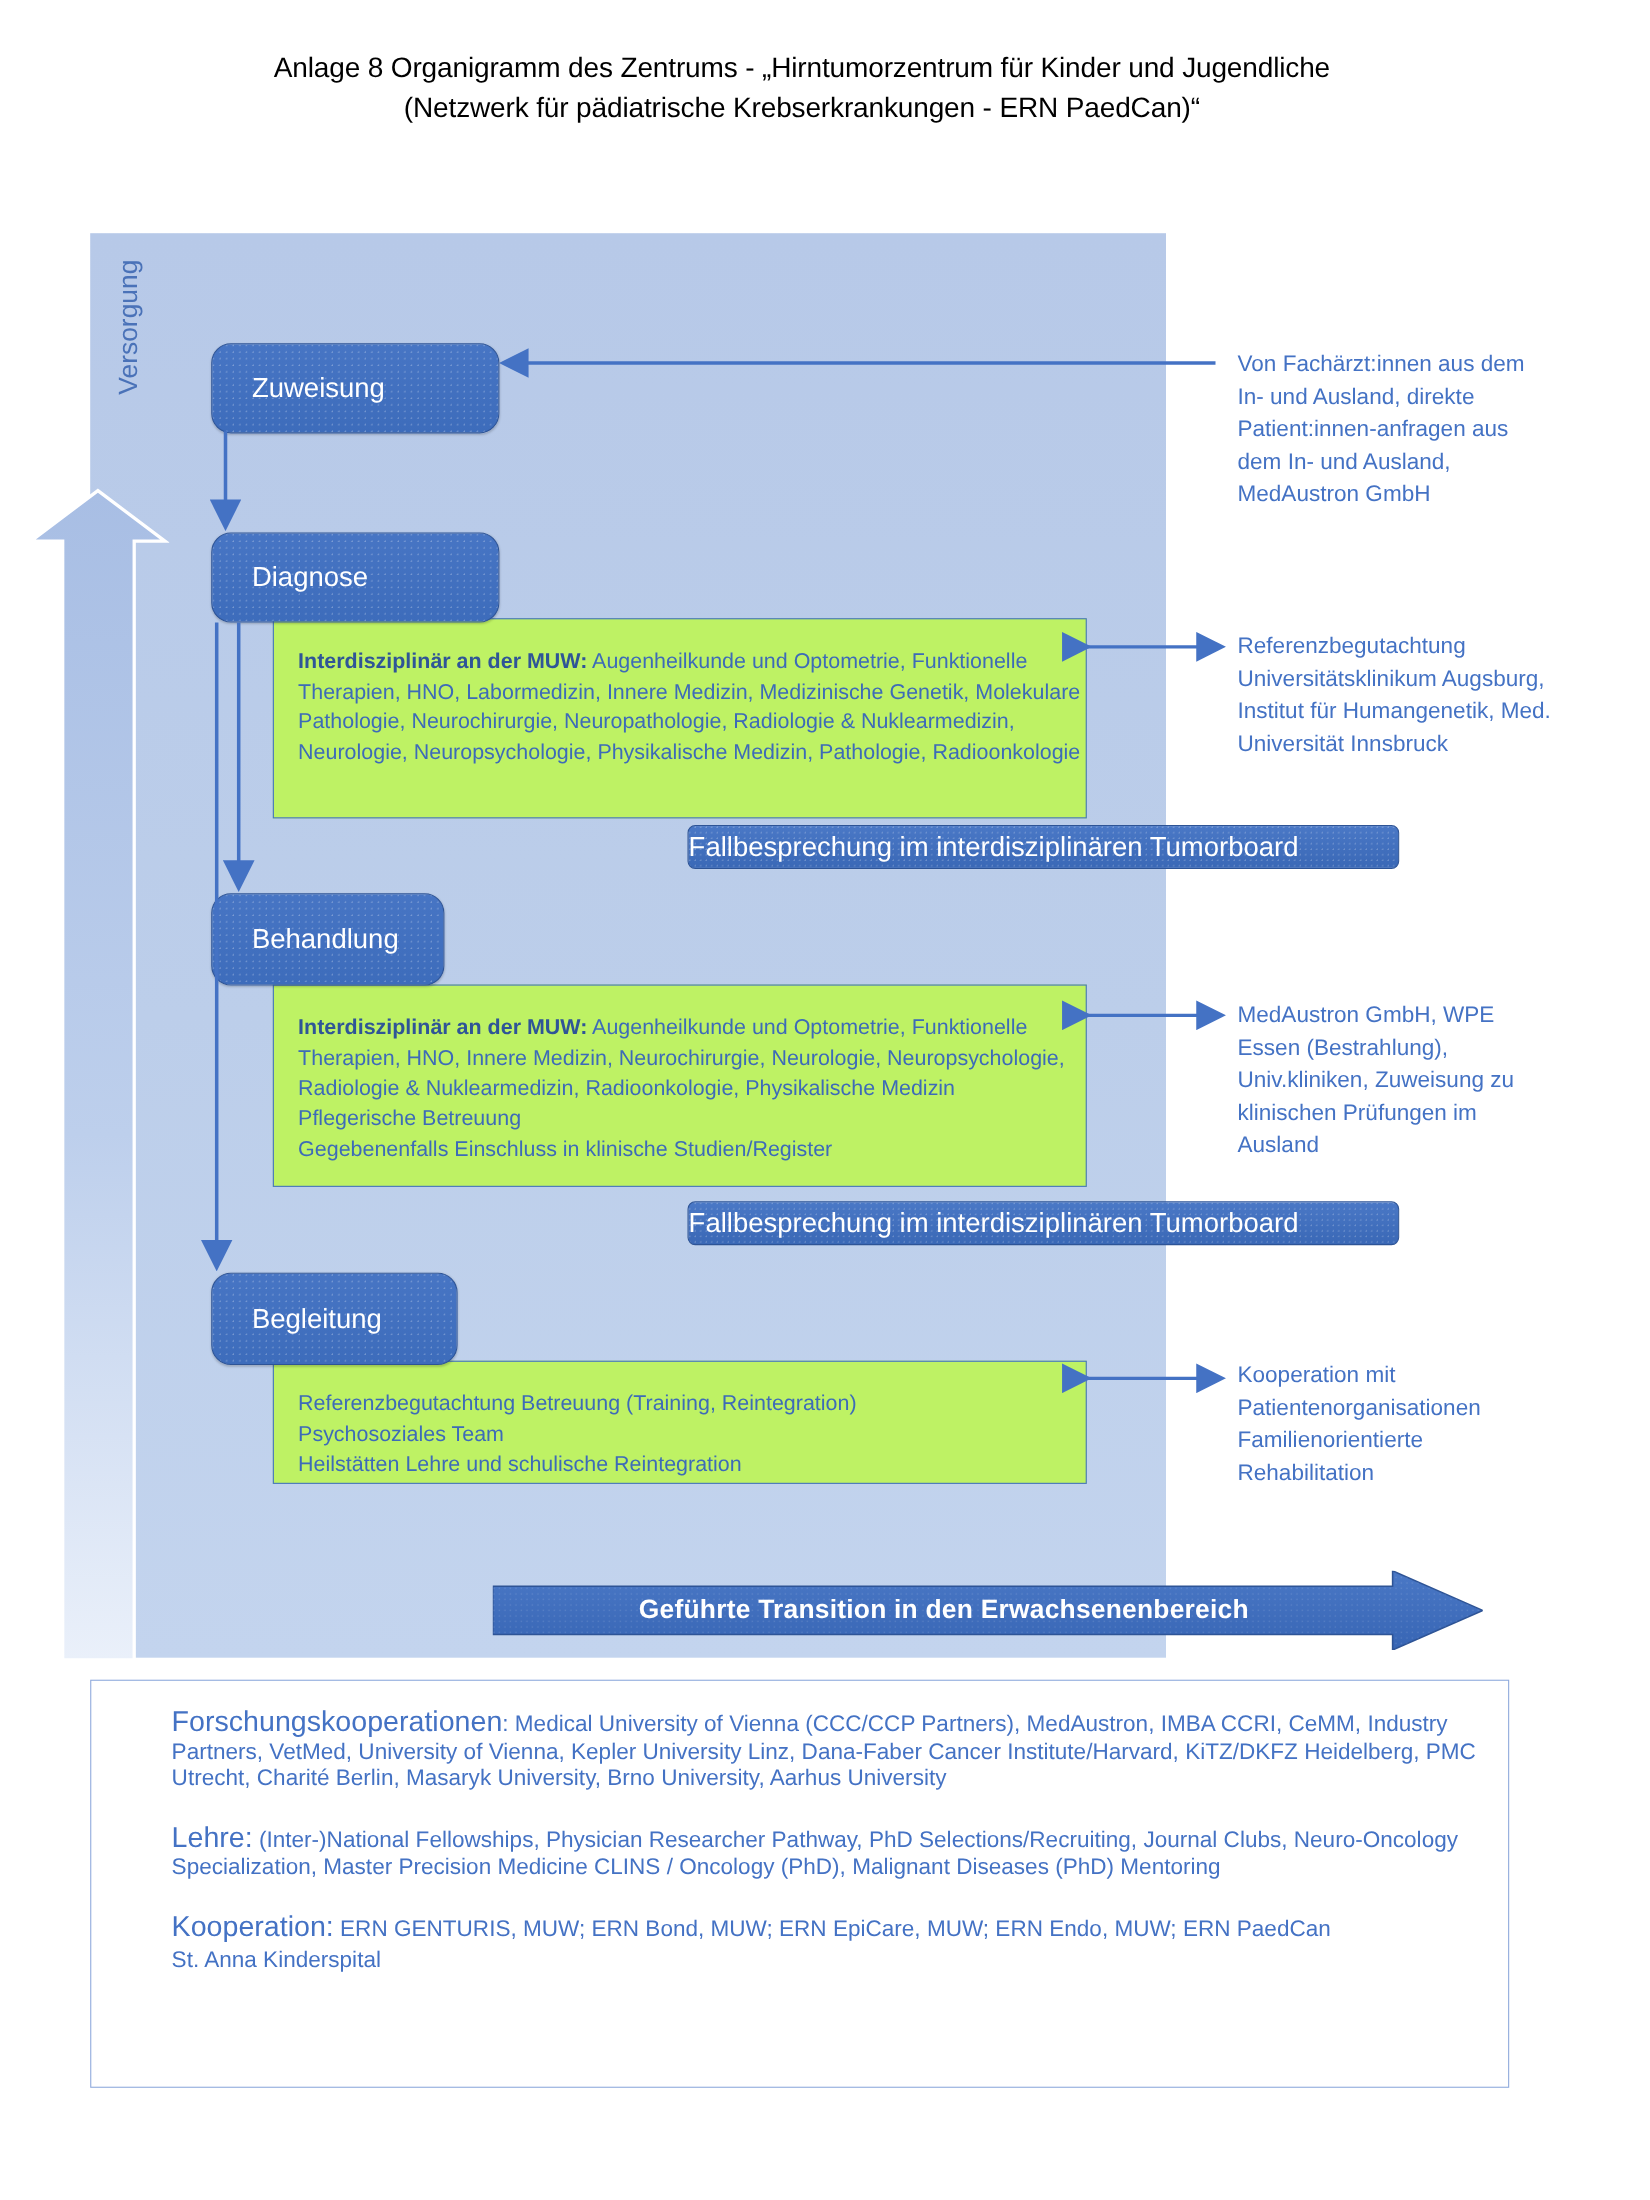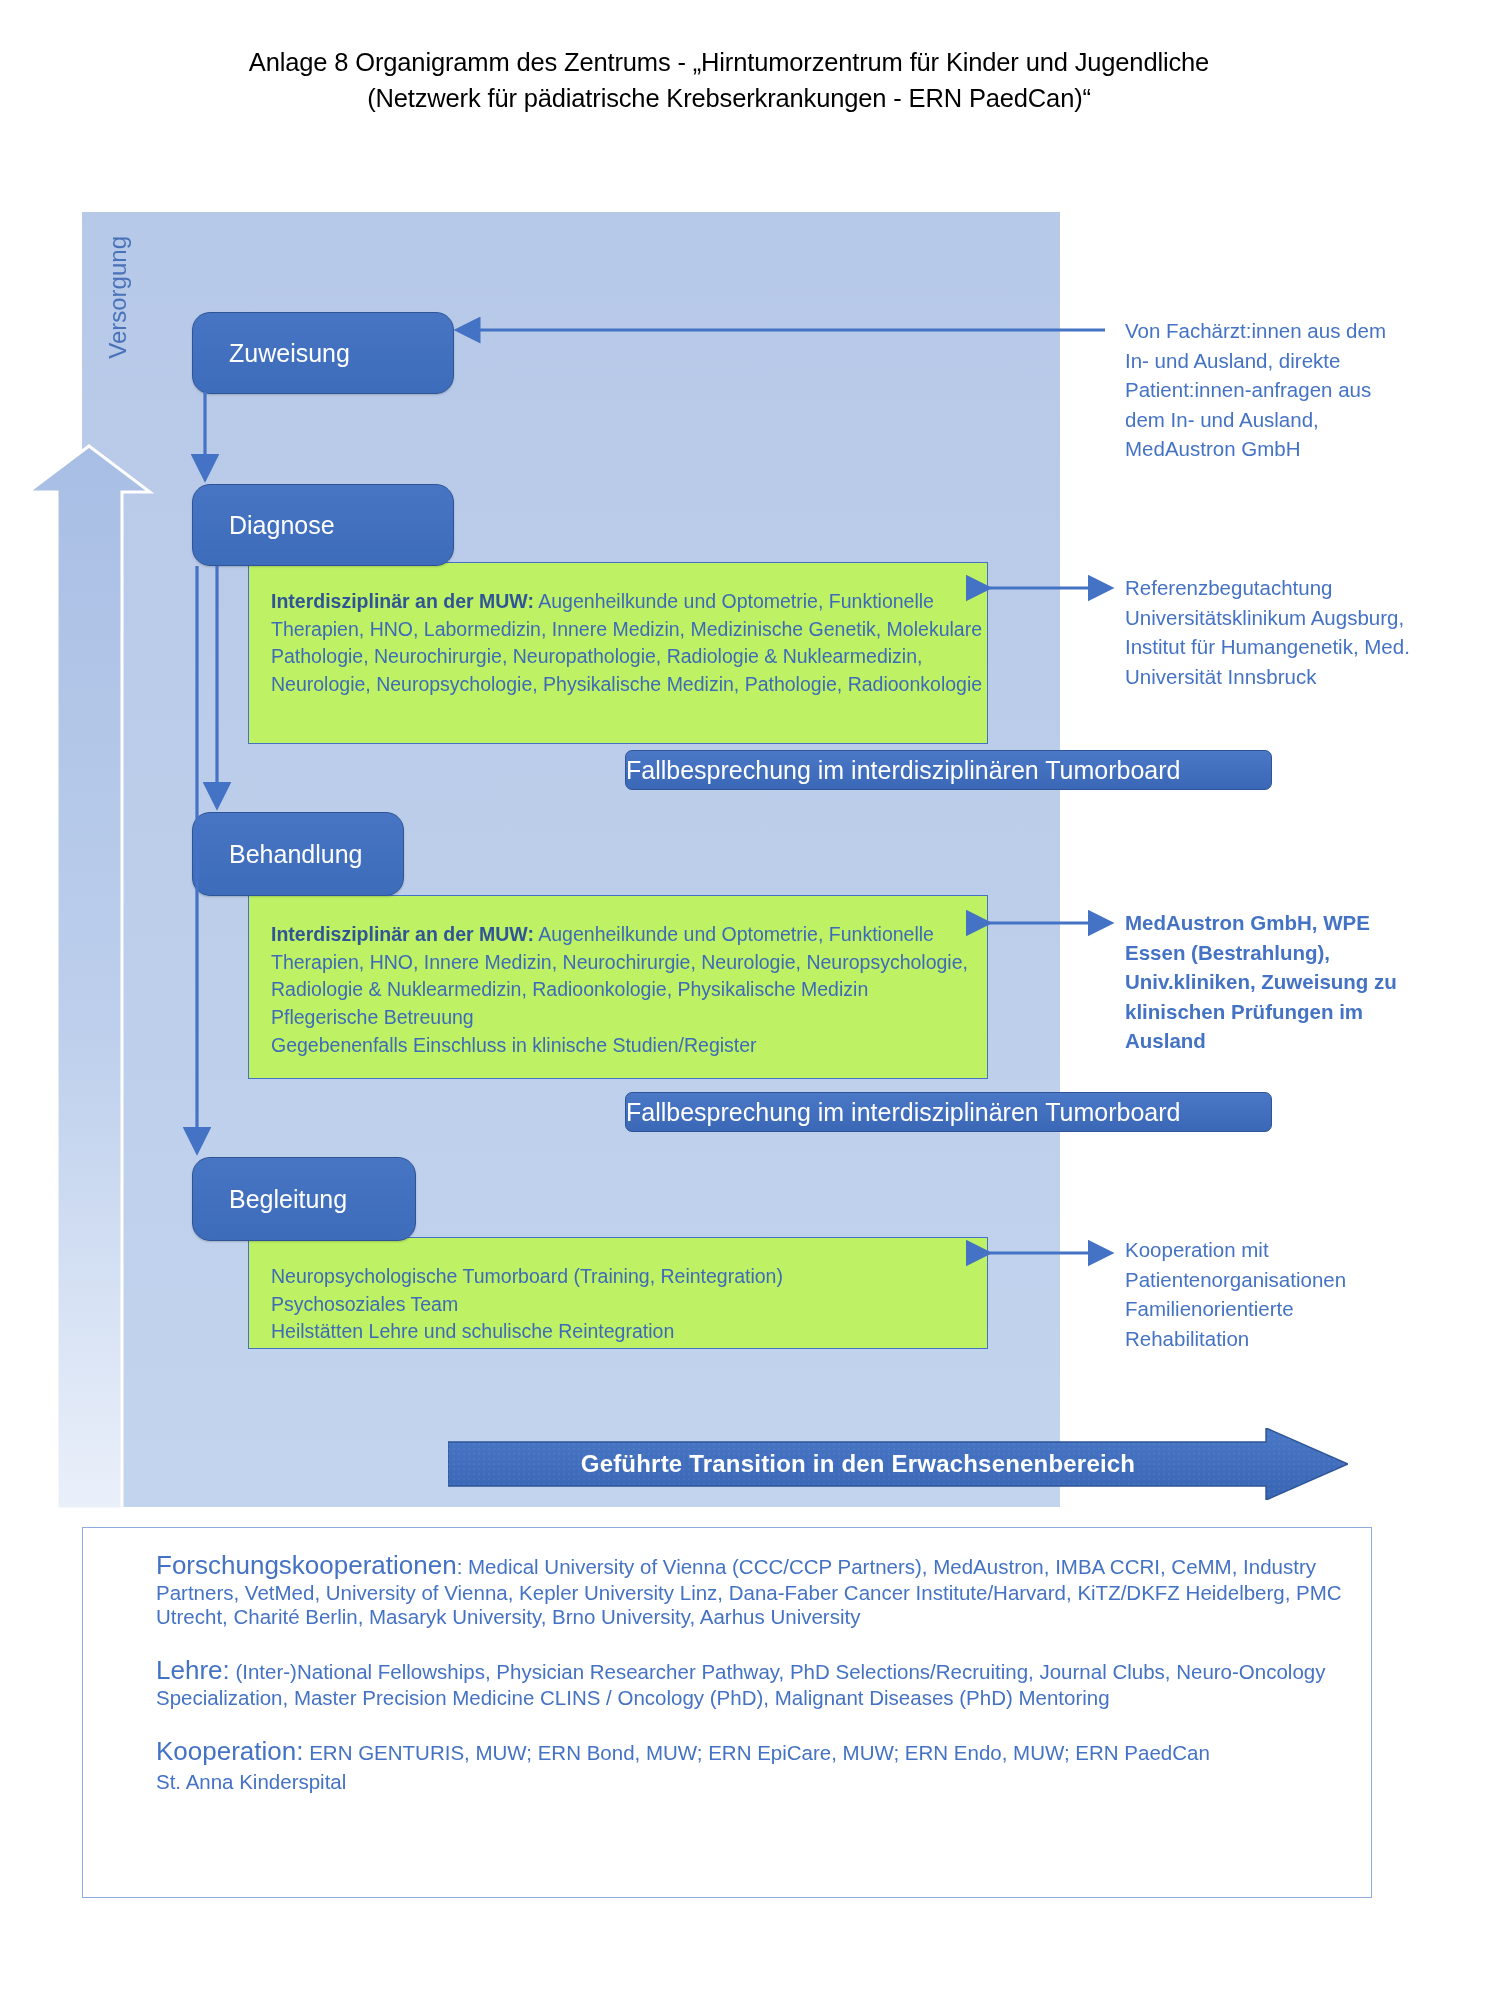--- a/index.html
+++ b/index.html
@@ -99,21 +99,21 @@
 
   
   .note{
     position:absolute;
     font-size:20.5px;line-height:1.44;color:#4472c4;
     width:290px;
     white-space:pre-line;
   }
   #note-zuweisung{left:1125px;top:316px;}
   #note-diagnose{left:1125px;top:573px;}
-  #note-behandlung{left:1125px;top:908px;font-weight:bold;}
+  #note-behandlung{left:1125px;top:908px;}
   #note-begleitung{left:1125px;top:1235px;}
 
   
   .transition{
     position:absolute;left:448px;top:1428px;width:900px;height:72px;z-index:9;
   }
   .transition .txt{
     position:absolute;left:0;top:0;width:820px;height:72px;
     display:flex;align-items:center;justify-content:center;
     color:#ffffff;font-size:24px;font-weight:bold;
@@ -213,21 +213,21 @@
 
   <div class="detail-box" id="detail-behandlung">
     <div>
       <b>Interdisziplinär an der MUW:</b><span> Augenheilkunde und Optometrie, Funktionelle Therapien, HNO, Innere Medizin, Neurochirurgie, Neurologie, Neuropsychologie, Radiologie &amp; Nuklearmedizin, Radioonkologie, Physikalische Medizin</span>
     </div>
     <div>Pflegerische Betreuung</div>
     <div>Gegebenenfalls Einschluss in klinische Studien/Register</div>
   </div>
 
   <div class="detail-box" id="detail-begleitung">
-    <div>Neuropsychologische Tumorboard (Training, Reintegration)</div>
+    <div>Referenzbegutachtung Betreuung (Training, Reintegration)</div>
     <div>Psychosoziales Team</div>
     <div>Heilstätten Lehre und schulische Reintegration</div>
   </div>
 
   <div class="tb-bar" id="tb-1">
     <span>Fallbesprechung im interdisziplinären Tumorboard</span>
   </div>
   <div class="tb-bar" id="tb-2">
     <span>Fallbesprechung im interdisziplinären Tumorboard</span>
   </div>

